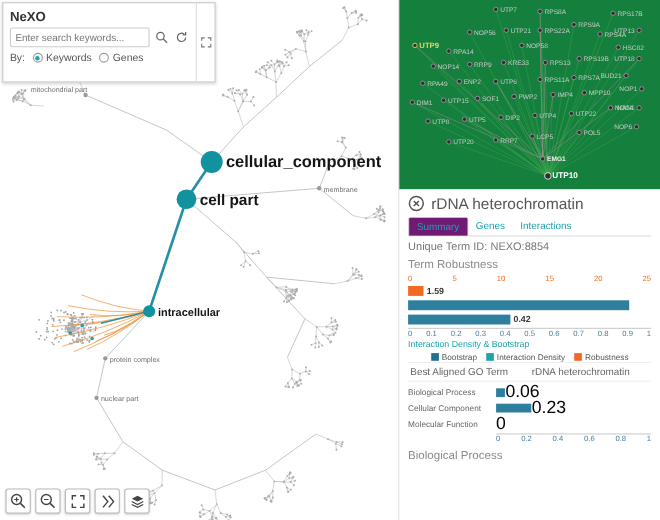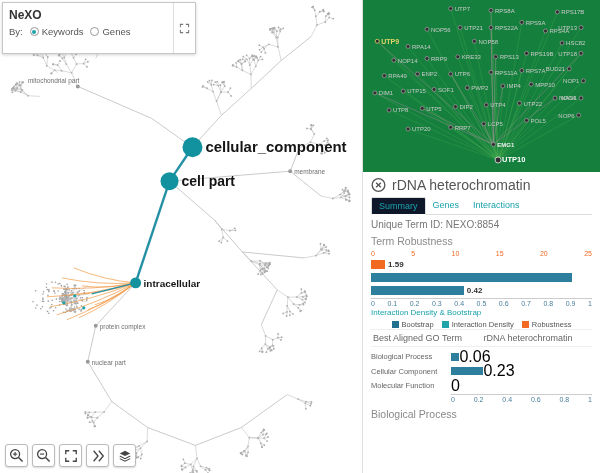--- a/index.html
+++ b/index.html
@@ -27,21 +27,21 @@
     align-items:center;justify-content:center;box-shadow:0 1px 2px rgba(0,0,0,.15);cursor:pointer}
   
   .right-col{width:237px;display:flex;flex-direction:column}
   .network-panel{height:172px;background:#15803d;position:relative;flex:none}
   #net-svg{position:absolute;left:0;top:0;width:100%;height:100%}
   .details{flex:1;background:#fff;padding:5px 8px;overflow:hidden}
   .details-header{display:flex;align-items:center;gap:6px;margin-bottom:4px}
   .details-title{font-size:14px;color:#555}
   .tabs{display:flex;border-bottom:1px solid #ddd;margin-bottom:4px}
   .tab{font-size:9px;color:#1aa3ab;padding:3px 7px;cursor:pointer}
-  .tab.active{border:1px solid #ddd;border-bottom:1px solid #fff;margin-bottom:-1px;border-radius:2px 2px 0 0;background:#0f172a}
+  .tab.active{border:1px solid #ddd;border-bottom:1px solid #fff;margin-bottom:-1px;border-radius:2px 2px 0 0;background:#701a75}
   .term-id{font-size:10px;color:#777;margin:3px 0 3px}
   .section-h{font-size:10.5px;color:#8a8a8a;margin:5px 0 3px}
   .axis{display:flex;justify-content:space-between;font-size:7px}
   .top-axis{color:#f26a22;margin-bottom:2px}
   .bottom-axis{color:#4a7e9b;border-top:1px solid #ccc;padding-top:1px;margin-top:2px}
   .bar-row{display:flex;align-items:center;height:11px;margin:2px 0}
   .hbar{height:9px;flex:none}
   .bar-val{font-size:8px;color:#333;margin-left:3px;font-weight:bold}
   .axis-label{text-align:left;font-size:8px;color:#1aa3ab;margin-top:1px}
   .legend{display:flex;justify-content:center;gap:8px;font-size:7.5px;color:#555;margin-top:3px}
@@ -1335,20 +1335,35 @@
         <text x="295" y="174" font-size="6.5" fill="#6e6e6e" font-weight="normal">membrane</text>
         <circle cx="96" cy="326" r="2" fill="#9a9a9a"></circle>
         <text x="100" y="329" font-size="6.5" fill="#6e6e6e" font-weight="normal">protein complex</text>
         <circle cx="88" cy="362" r="2" fill="#9a9a9a"></circle>
         <text x="92" y="365" font-size="6.5" fill="#6e6e6e" font-weight="normal">nuclear part</text>
       </svg>
 
     <div class="search-card">
       <div class="search-main">
         <div class="search-title">NeXO</div>
+        <div class="search-row">
+          <input class="search-input" placeholder="Enter search keywords..." style="">
+          <span class="icon-btn">
+            <svg width="12" height="12" viewBox="0 0 16 16">
+                <circle cx="6.5" cy="6.5" r="4.5" fill="none" stroke="#666" stroke-width="1.5"></circle>
+                <line x1="10" y1="10" x2="14.5" y2="14.5" stroke="#666" stroke-width="1.5"></line>
+              </svg>
+          </span>
+          <span class="icon-btn">
+            <svg width="12" height="12" viewBox="0 0 16 16">
+                <path d="M13 8a5 5 0 1 1-1.7-3.8" fill="none" stroke="#666" stroke-width="1.5"></path>
+                <path d="M13 1.5V5h-3.5" fill="none" stroke="#666" stroke-width="1.5"></path>
+              </svg>
+          </span>
+        </div>
         <div class="radio-row">
           <span>By:</span>
           <span class="radio">
             <span class="radio-circle sel"></span>
             <span>Keywords</span>
           </span>
           <span class="radio">
             <span class="radio-circle"></span>
             <span>Genes</span>
           </span>

